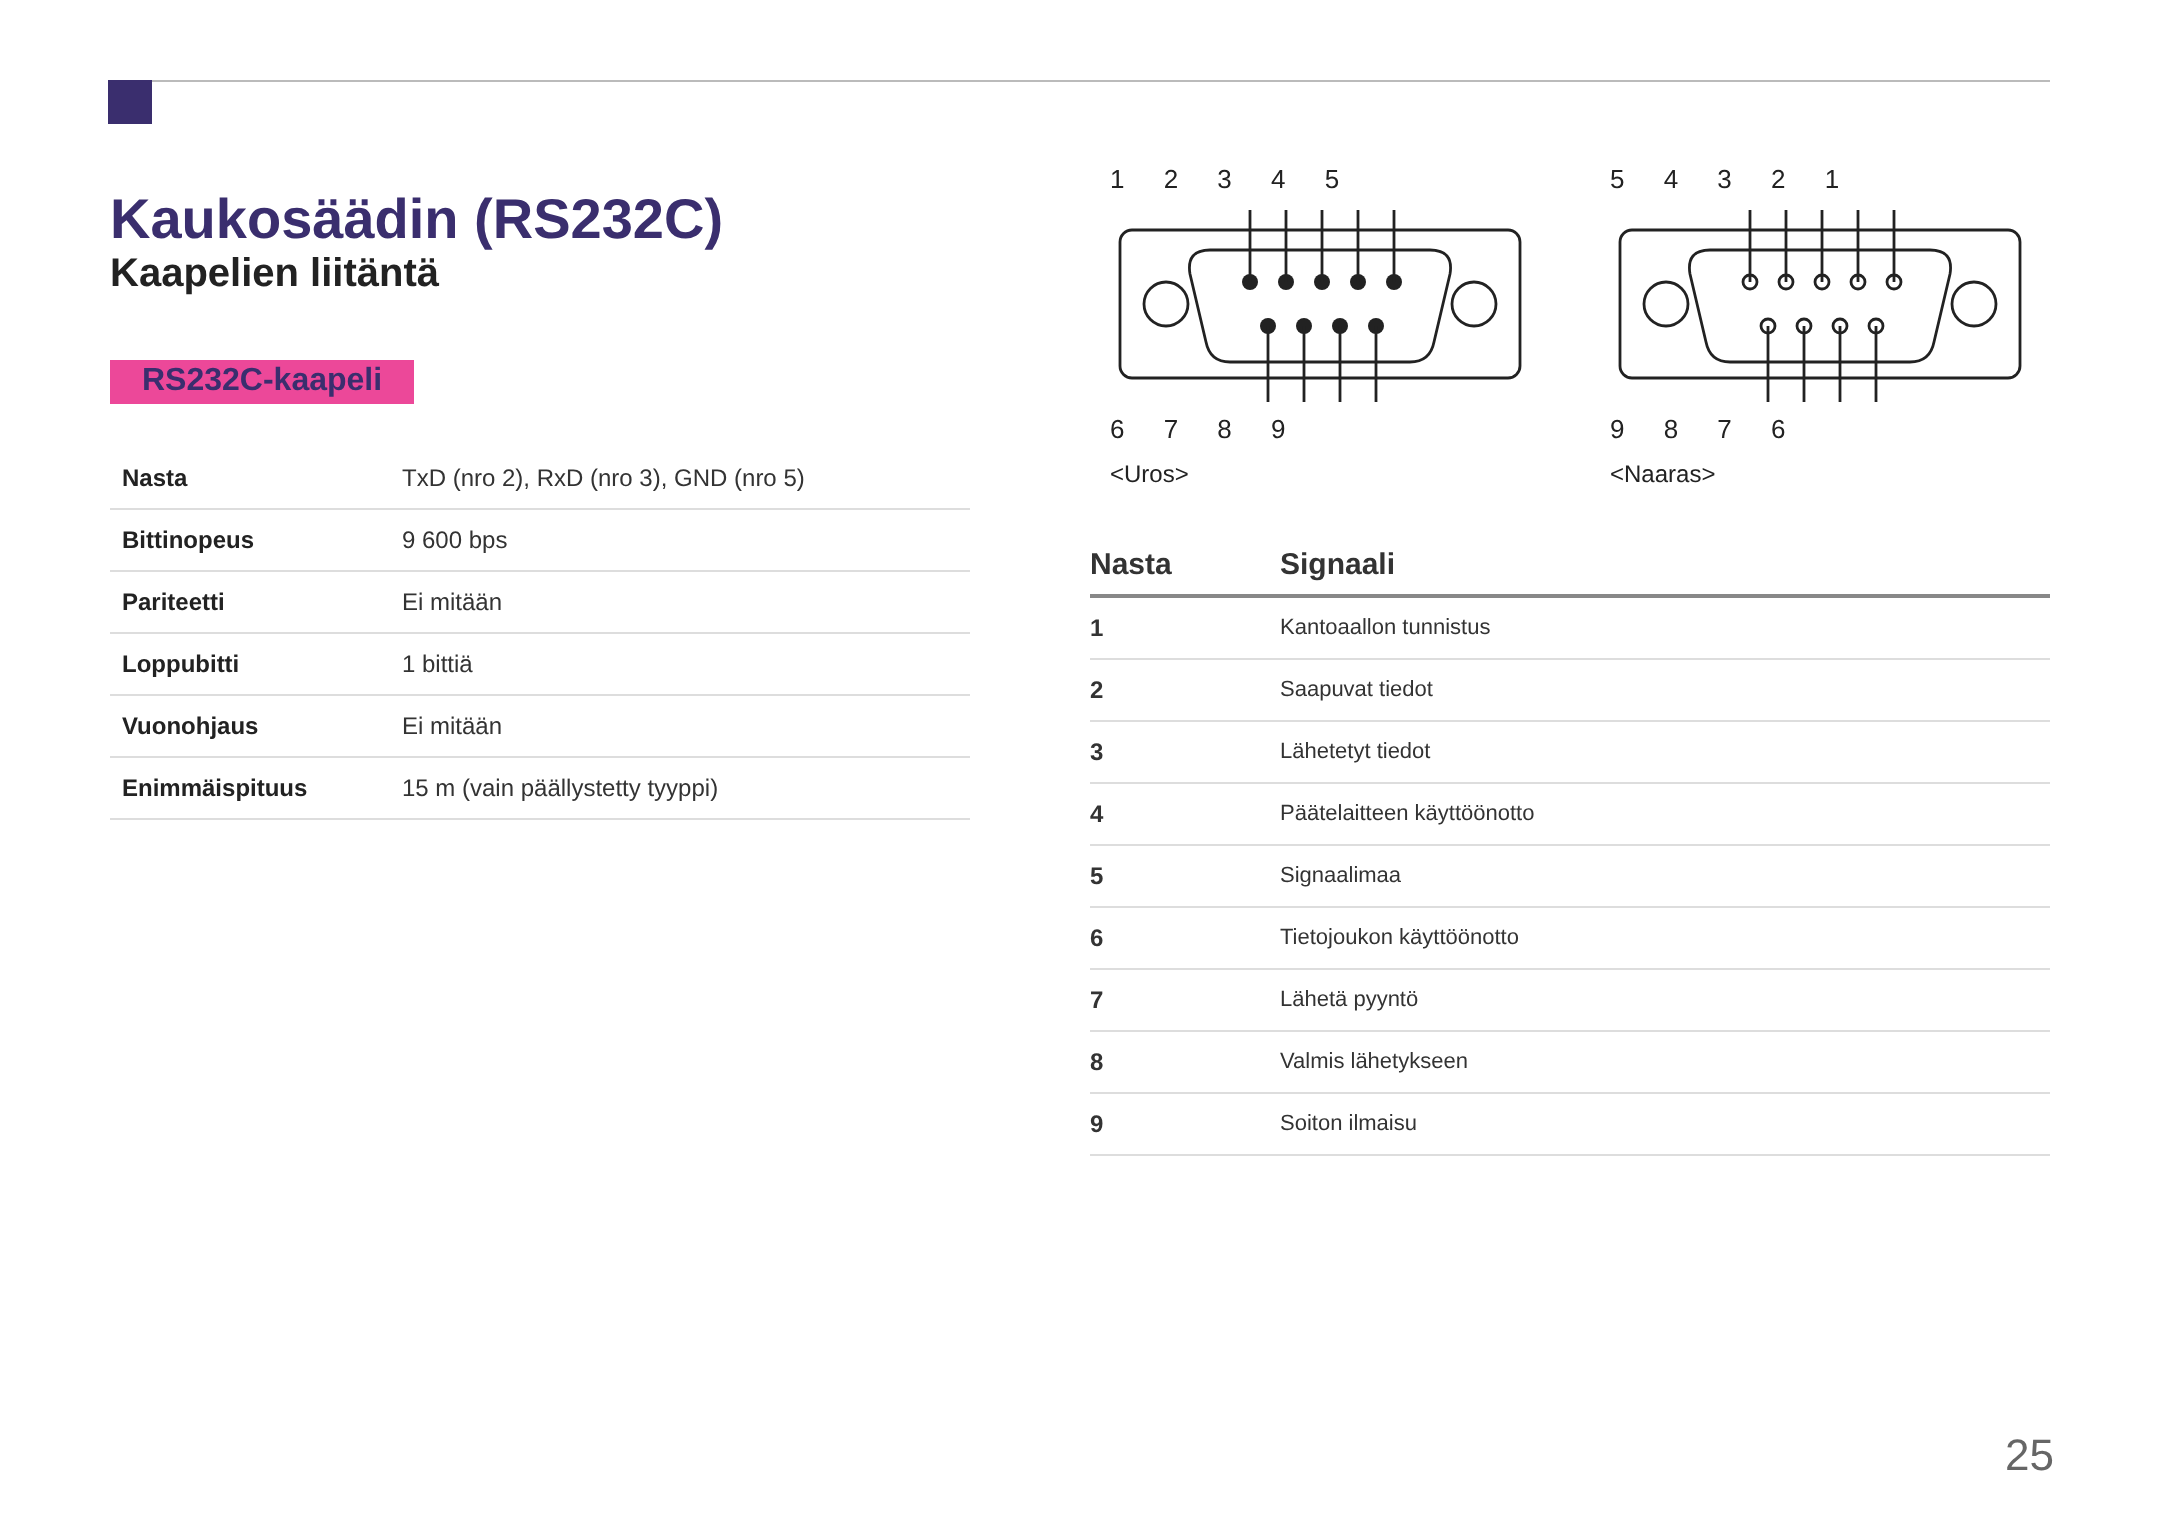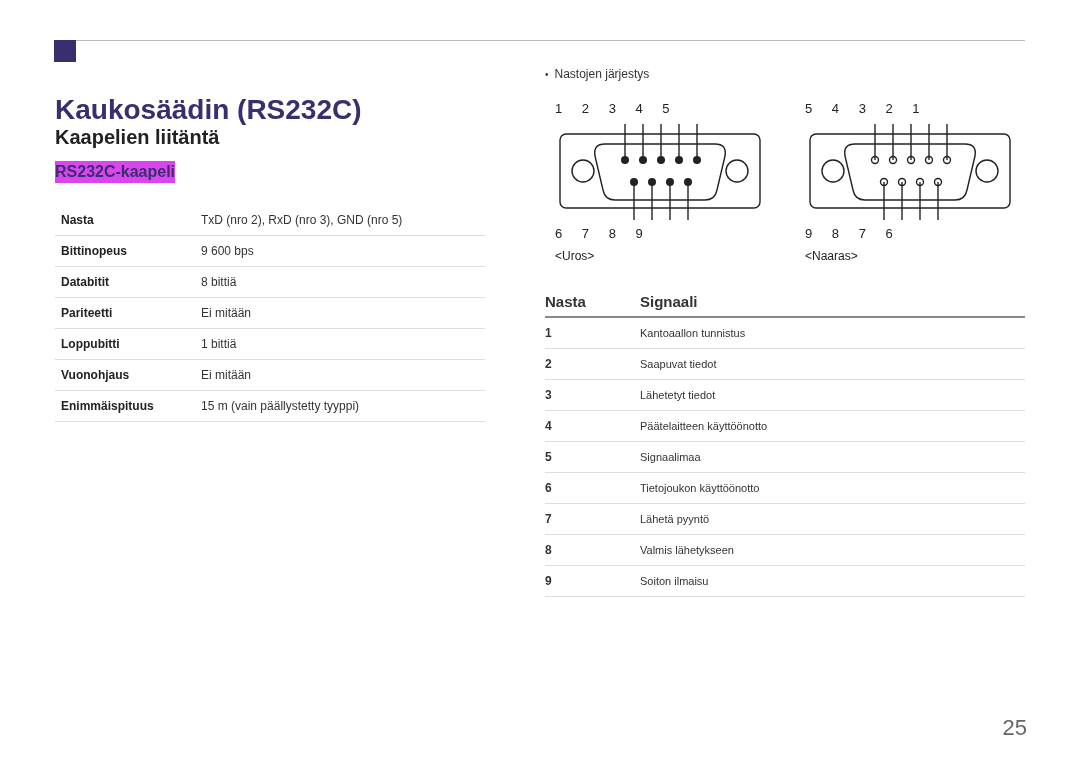--- a/index.html
+++ b/index.html
@@ -30,27 +30,27 @@
     font-size: 28px;
     font-weight: 600;
     margin-top: 32px;
   }
   .subheading {
     color: #222;
     font-size: 20px;
     font-weight: 600;
   }
   .highlight-title {
-    background: #d946ef;
+    background: #ec4899;
     color: #3a2e6e;
     font-size: 16px;
     font-weight: 600;
-    padding: 2px 0;
+    padding: 2px 16px;
     display: inline-block;
-    margin-top: 12px;
+    margin-top: 31px;
   }
   .columns {
     display: flex;
     gap: 60px;
   }
   .col-left { flex: 0 0 430px; }
   .col-right { flex: 1; padding-top: 0; }
   .spec-table {
     width: 100%;
     margin-top: 22px;
@@ -140,47 +140,40 @@
         <tbody id="spec-body">
             <tr>
               <td>Nasta</td>
               <td>TxD (nro 2), RxD (nro 3), GND (nro 5)</td>
             </tr>
             <tr>
               <td>Bittinopeus</td>
               <td>9 600 bps</td>
             </tr>
             <tr>
-              <td>Databitit</td>
-              <td>8 bittiä</td>
-            </tr>
-            <tr>
               <td>Pariteetti</td>
               <td>Ei mitään</td>
             </tr>
             <tr>
               <td>Loppubitti</td>
               <td>1 bittiä</td>
             </tr>
             <tr>
               <td>Vuonohjaus</td>
               <td>Ei mitään</td>
             </tr>
             <tr>
               <td>Enimmäispituus</td>
               <td>15 m (vain päällystetty tyyppi)</td>
             </tr>
           </tbody>
       </table>
     </div>
 
     <div class="col-right">
-      <div class="pin-note">
-        <span class="bullet-dot">•</span><span>Nastojen järjestys</span>
-      </div>
 
       <div class="diagrams">
 
         <div class="connector">
           <div class="pin-row">1 2 3 4 5</div>
           <svg width="210" height="110" viewBox="0 0 210 110" fill="none" stroke="#222" stroke-width="1.4">
             <rect x="5" y="18" width="200" height="74" rx="6"></rect>
             <path d="M50 28 L160 28 Q172 28 170 40 L162 74 Q160 84 150 84 L60 84 Q50 84 48 74 L40 40 Q38 28 50 28 Z"></path>
             <circle cx="28" cy="55" r="11"></circle>
             <circle cx="182" cy="55" r="11"></circle>

